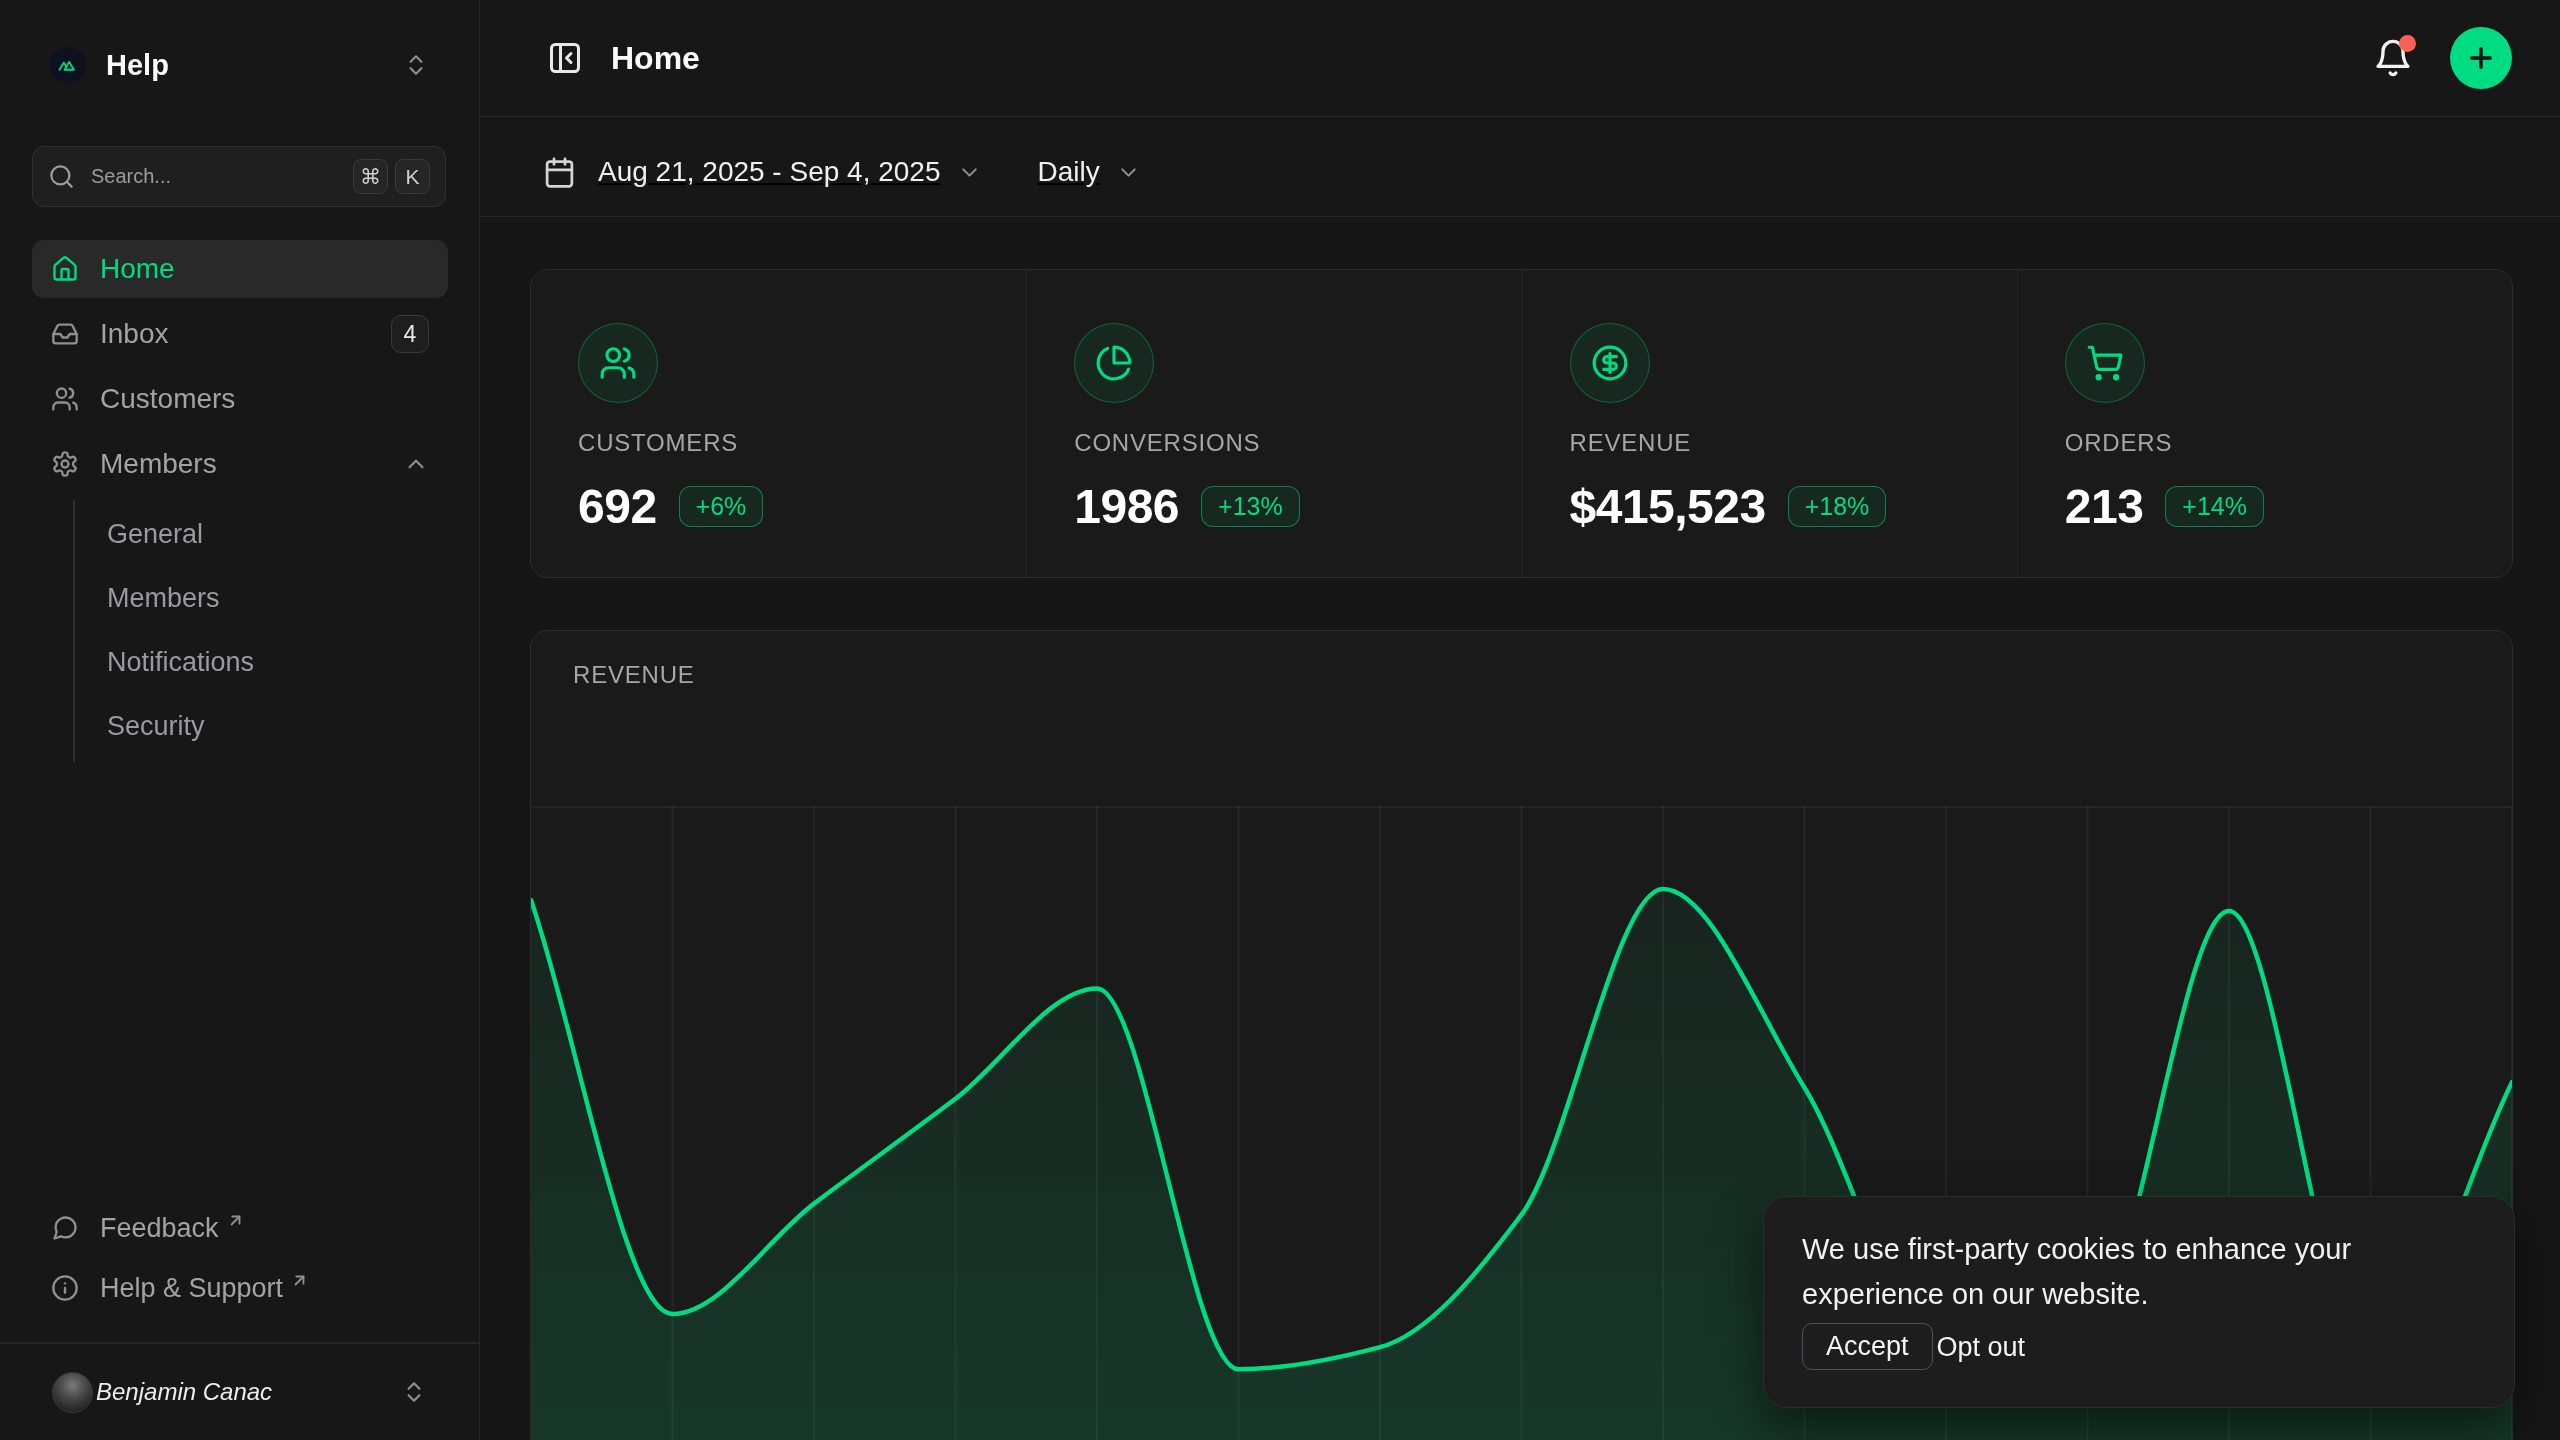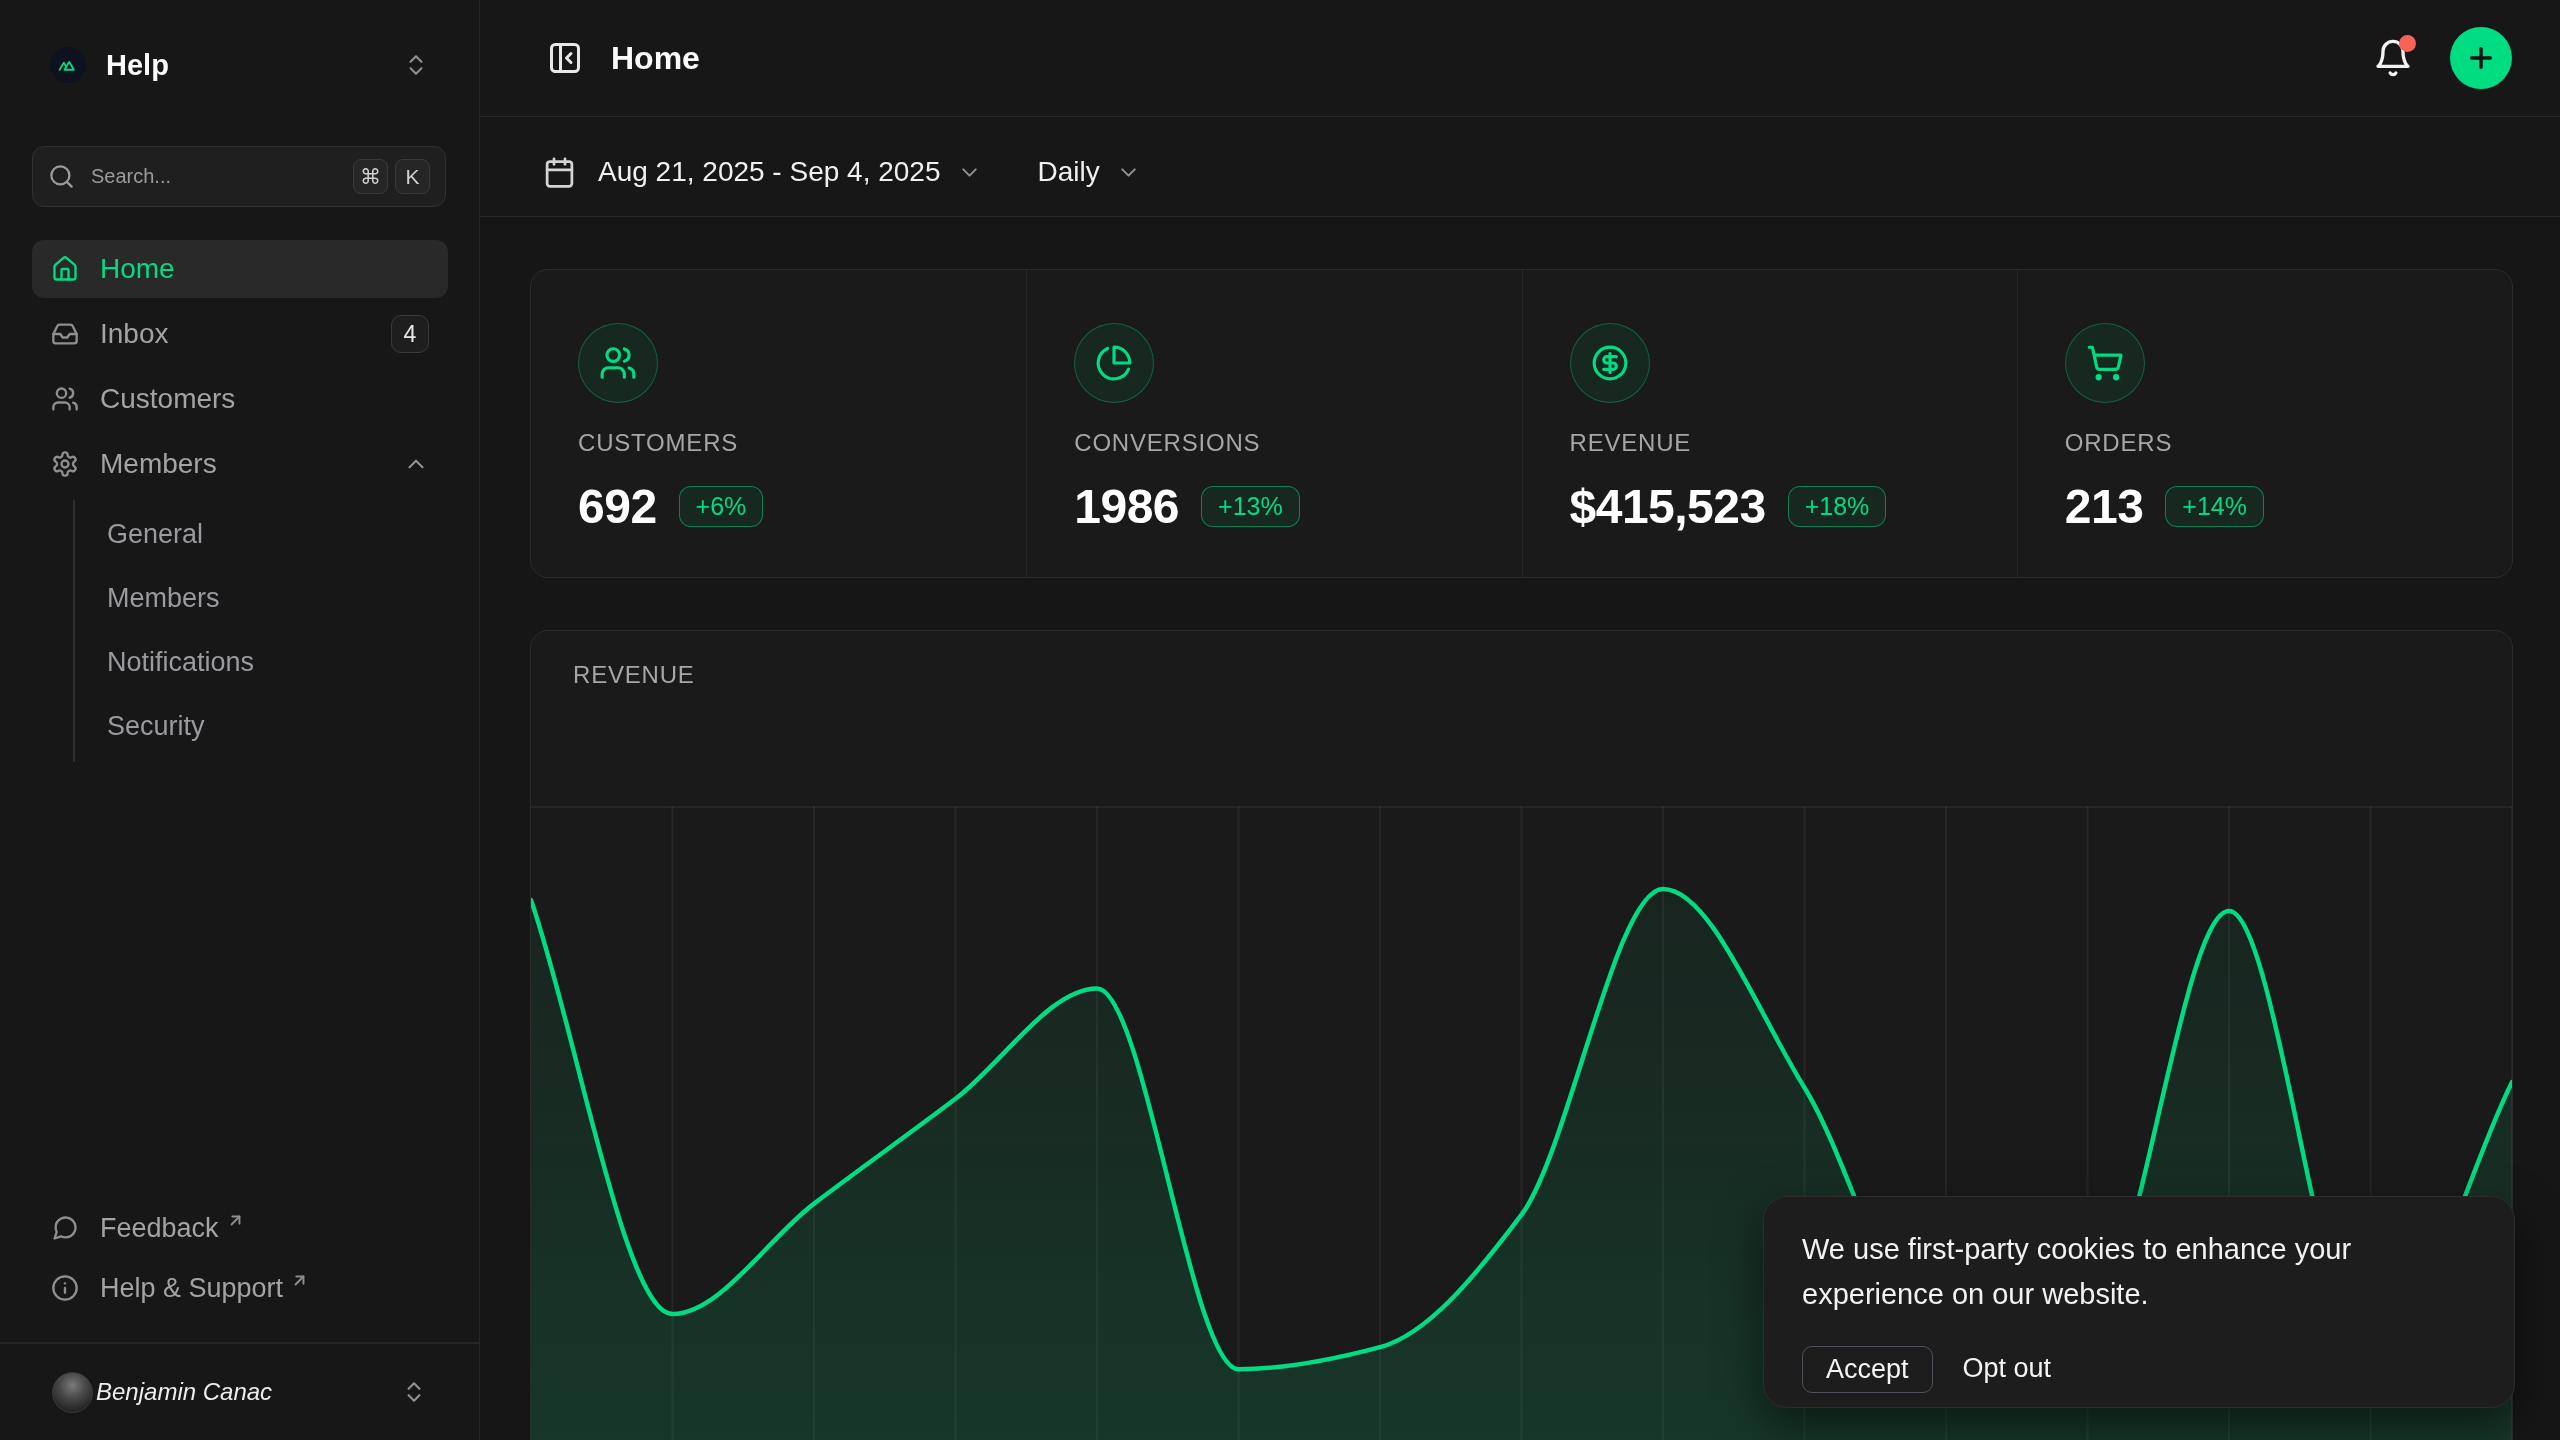--- a/index.html
+++ b/index.html
@@ -41,21 +41,21 @@
   
   #header { position:absolute; left:480px; top:0; right:0; height:117px; background:var(--panel); border-bottom:1.5px solid var(--border); display:flex; align-items:center; padding:0 48px 0 63px; }
   .collapse-btn { width:44px; height:44px; display:flex; align-items:center; justify-content:center; color:#e8e8e8; background:transparent; border:none; cursor:pointer; }
   .page-title { margin-left:24px; font-size:32px; font-weight:700; color:var(--txt); }
   .header-right { margin-left:auto; display:flex; align-items:center; gap:34px; }
   .bell-btn { position:relative; width:46px; height:46px; display:flex; align-items:center; justify-content:center; color:#f2f2f2; background:transparent; border:none; cursor:pointer; }
   .bell-dot { position:absolute; top:0; right:0; width:17px; height:17px; border-radius:50%; background:var(--alert); }
   .plus-btn { width:62px; height:62px; border-radius:50%; background:var(--accent); border:none; display:flex; align-items:center; justify-content:center; color:#131313; cursor:pointer; }
 
   
-  #toolbar { position:absolute; left:480px; top:118.5px; right:0; height:98.5px; background:var(--panel); border-bottom:1.5px solid var(--border); display:flex; align-items:center; padding:10px 48px 0 63px; }
+  #toolbar { position:absolute; left:480px; top:118.5px; right:0; height:98.5px; background:var(--panel); border-bottom:1.5px solid var(--border); display:flex; align-items:center; padding:10px 48px 0 63px;text-decoration:underline; }
   .range-btn { display:flex; align-items:center; background:transparent; border:none; cursor:pointer; color:#f0f0f0; }
   .range-btn .cal { color:#d4d4d4; }
   .range-text { margin-left:22px; font-size:28px; font-weight:500; color:#f0f0f0; font-family:inherit; }
   .chev-sm { margin-left:16px; color:var(--dim); }
   .period-btn { margin-left:56px; display:flex; align-items:center; background:transparent; border:none; cursor:pointer; }
   .period-text { font-size:28px; font-weight:500; color:#f0f0f0; font-family:inherit; }
 
   
   #content { position:absolute; left:480px; top:217px; right:0; bottom:0; background:var(--bg); }
   #stats { position:absolute; left:50px; top:52px; width:1983px; height:309px; background:var(--card); border:1.5px solid var(--card-border); border-radius:18px; display:grid; grid-template-columns:repeat(4,1fr); overflow:hidden; }
@@ -70,21 +70,21 @@
   #revenue-card { position:absolute; left:50px; top:413px; width:1983px; height:1100px; background:var(--card); border:1.5px solid var(--card-border); border-radius:18px; overflow:hidden; }
   .rev-head { padding:30px 0 0 42px; }
   .rev-label { font-size:24px; font-weight:500; letter-spacing:0.8px; color:#a6a6a6; }
   .rev-value { margin-top:12px; font-size:58px; font-weight:700; color:#fff; letter-spacing:-0.5px; }
   #chart-wrap { position:absolute; left:0; right:0; top:175px; height:635px; }
   #chart-wrap svg { width:100%; height:100%; }
 
   
   #cookie-banner { position:absolute; left:1763px; top:1196px; width:752px; height:212px; background:#1d1d1d; border:1px solid #2c2c2c; border-radius:24px; box-shadow:0 18px 45px rgba(0,0,0,0.5); padding:30px 38px; z-index:60; }
   .cookie-msg { font-size:29px; line-height:1.56; color:#f2f2f2; max-width:650px; }
-  .cookie-actions { margin-top:29px; display:flex; align-items:flex-start; gap:26px; }
+  .cookie-actions { margin-top:6px; display:flex; align-items:flex-end; }
   .accept-btn { border:1.5px solid #50505a; border-radius:10px; padding:7px 23px; font-size:27px; font-weight:500; color:#f5f5f5; background:transparent; cursor:pointer; font-family:inherit; }
   .optout-btn { border:none; background:transparent; padding:7px 4px; font-size:27px; font-weight:500; color:#f5f5f5; cursor:pointer; font-family:inherit; }
 </style>
 </head>
 <body>
 
 <div id="app">
 
   <aside id="sidebar">
 

